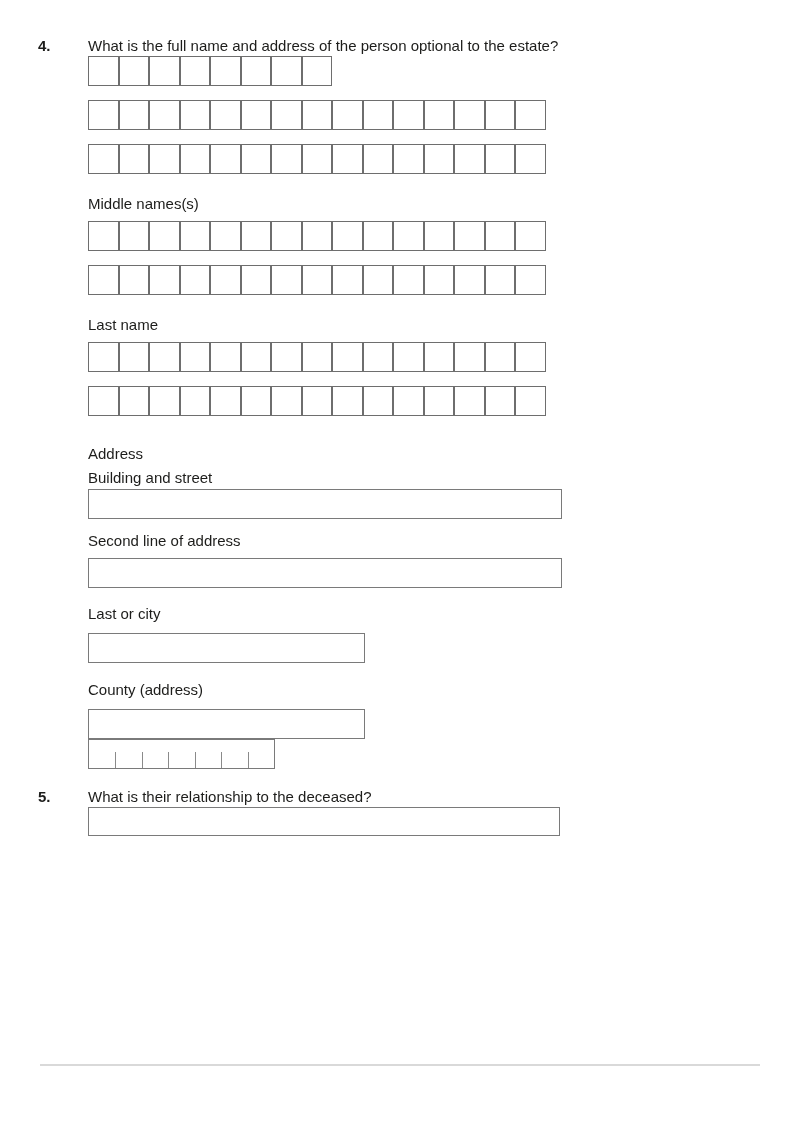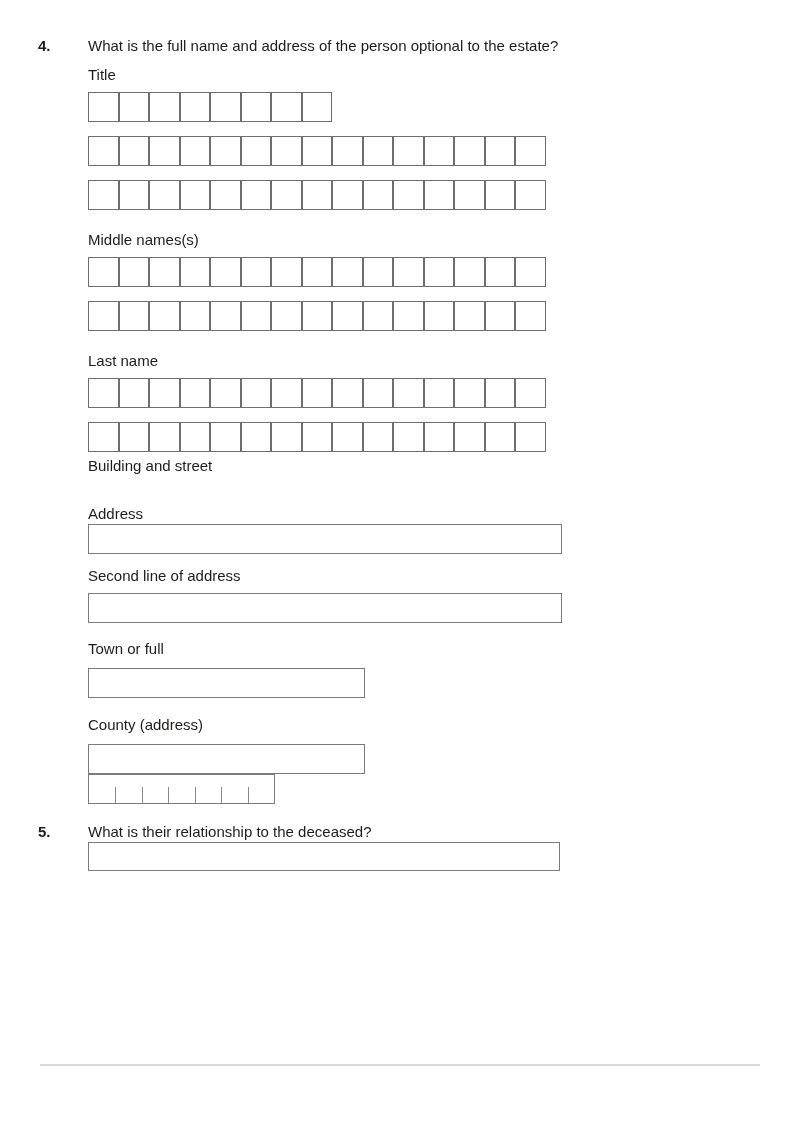--- a/index.html
+++ b/index.html
@@ -91,21 +91,20 @@
 
 <div class="page">
 
   <div class="q-row" id="q4-row">
     <div class="q-num">4.</div>
     <div class="q-text">What is the full name and address of the person optional to the estate?</div>
   </div>
 
   <div class="content">
 
-    <div class="field-label" id="title-label">Title</div>
     <div class="comb-row">
         <div class="cell"></div>
         <div class="cell"></div>
         <div class="cell"></div>
         <div class="cell"></div>
         <div class="cell"></div>
         <div class="cell"></div>
         <div class="cell"></div>
         <div class="cell"></div>
       </div>
@@ -210,29 +209,29 @@
         <div class="cell"></div>
         <div class="cell"></div>
         <div class="cell"></div>
         <div class="cell"></div>
         <div class="cell"></div>
         <div class="cell"></div>
         <div class="cell"></div>
         <div class="cell"></div>
       </div>
 
+    <div class="addr-label" id="address-section-label">Address</div>
+
     <div class="addr-label" id="building-label">Building and street</div>
-
-    <div class="addr-label" id="address-section-label">Address</div>
     <input type="text" class="text-input wide" aria-label="Building and street" value="" style="">
 
     <div class="addr-label" id="second-line-label">Second line of address</div>
     <input type="text" class="text-input wide" aria-label="Second line of address" value="" style="">
 
-    <div class="addr-label" id="town-label">Town or full</div>
+    <div class="addr-label" id="town-label">Last or city</div>
     <input type="text" class="text-input medium" aria-label="Town or city" value="" style="">
 
     <div class="addr-label" id="county-label">County (address)</div>
     <input type="text" class="text-input medium" aria-label="County (optional)" value="" style="">
 
     <div class="postcode-box">
         <div class="postcode-tick" style="left: 14.2857%;"></div>
         <div class="postcode-tick" style="left: 28.5714%;"></div>
         <div class="postcode-tick" style="left: 42.8571%;"></div>
         <div class="postcode-tick" style="left: 57.1429%;"></div>

